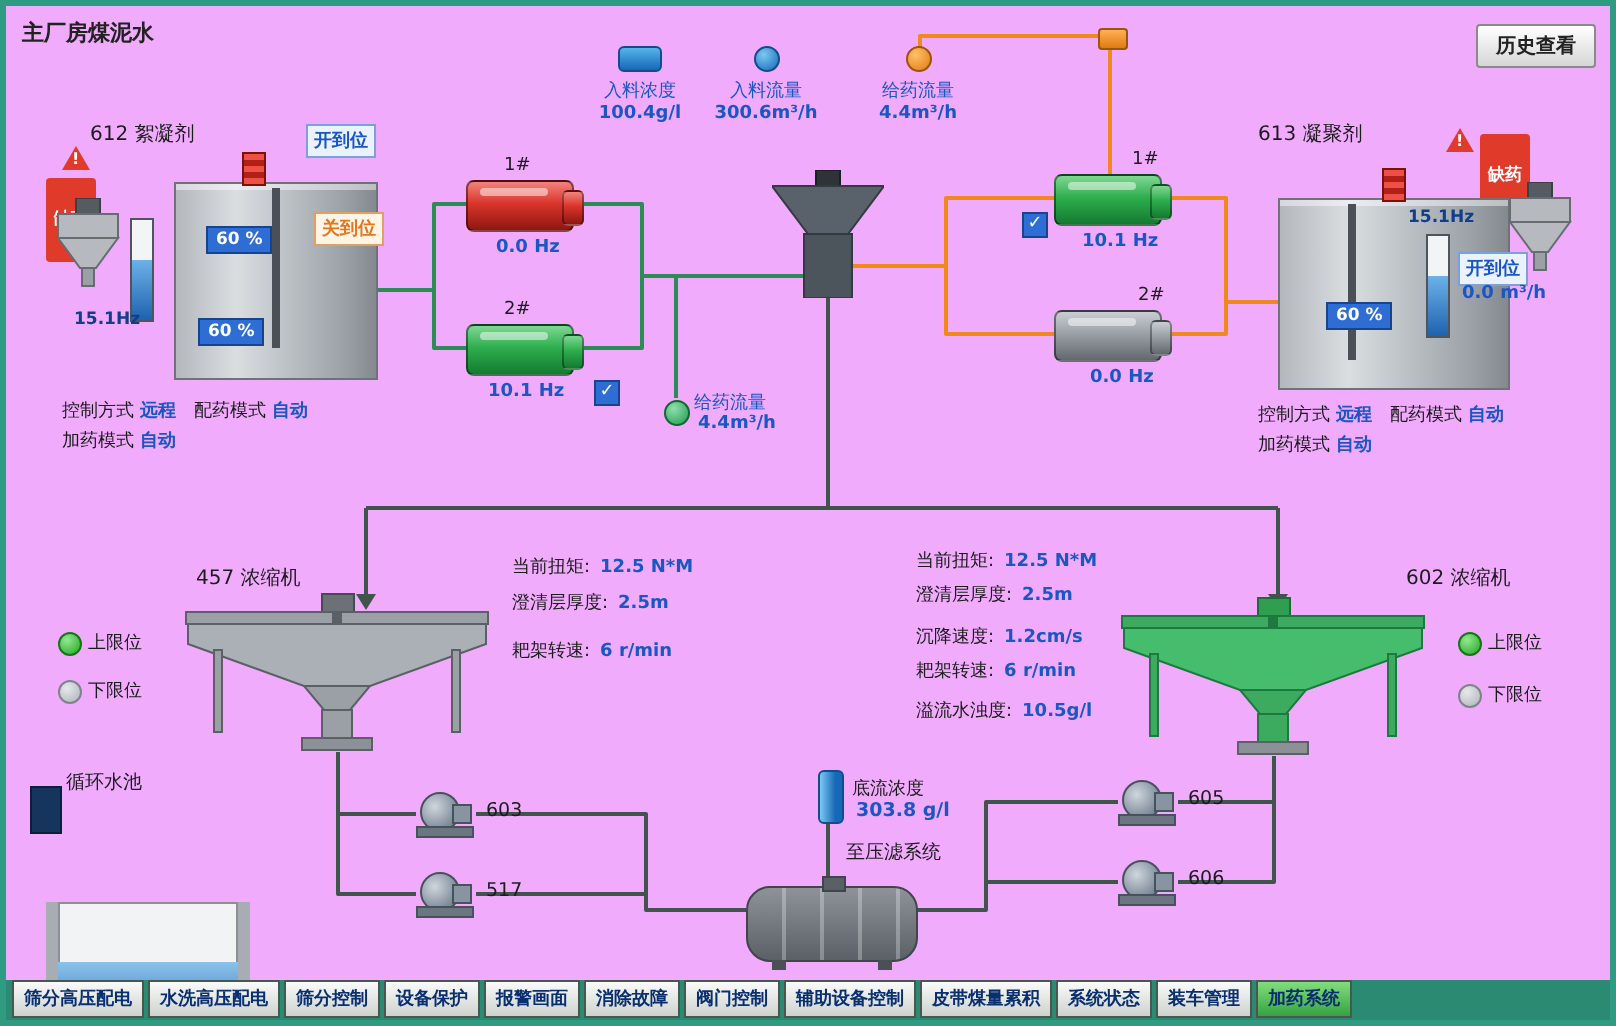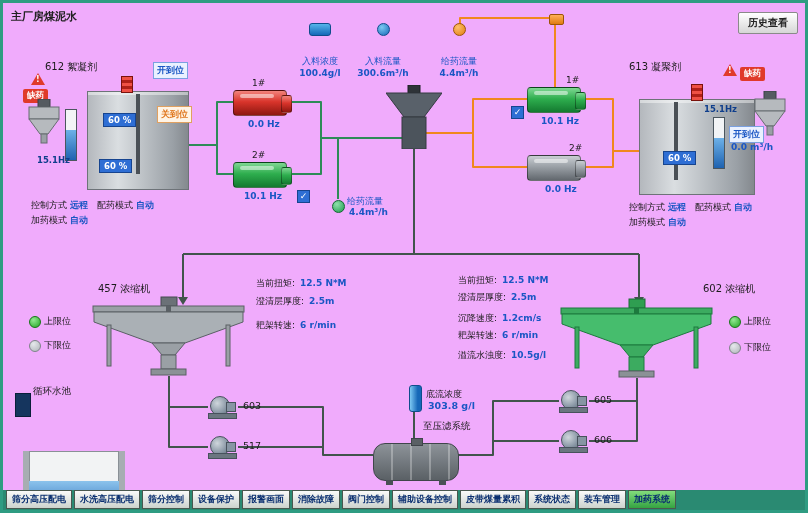--- a/index.html
+++ b/index.html
@@ -17,28 +17,28 @@
     background:linear-gradient(180deg,#ffffff,#d6d6d6); border:1px solid #8a8a8a;
     border-radius:2px; font-family:inherit;
   }
 
   .ind { width:64px; text-align:center; }
   .ind .ic-rect { width:20px; height:11px; margin:0 auto; border-radius:3px;
     background:linear-gradient(180deg,#56b4ea,#1668b8); border:1px solid #0f4d8c; }
   .ind .ic-circ { width:11px; height:11px; margin:0 auto; border-radius:50%;
     background:radial-gradient(circle at 35% 30%, #7cc8f2, #1668b8); border:1px solid #0f4d8c; }
   .ind .ic-circ.orange { background:radial-gradient(circle at 35% 30%, #ffc069, #e07b12); border-color:#9c5406; }
-  .ind .lab { margin-top:19px; font-size:9px; color:#1a56c4; }
+  .ind .lab { margin-top:3px; font-size:9px; color:#1a56c4; }
   .ind .val { font-size:9px; font-weight:bold; color:#1a56c4; }
 
   .sec-title { font-size:10px; color:#1b1b1b; }
   .warn { width:0; height:0; border-left:7px solid transparent; border-right:7px solid transparent;
     border-bottom:12px solid #e03a2a; }
   .warn::after { content:"!"; position:absolute; left:-2px; top:2px; color:#fff; font-size:8px; font-weight:bold; }
-  .alarm-label { background:#e03a2a; color:#fff; font-size:8.5px; font-weight:bold; padding:1px 4px; border-radius:2px; }
+  .alarm-label { background:#e03a2a; color:#fff; font-size:8.5px; font-weight:bold; padding:15px 4px; border-radius:2px; }
 
   .tank { background:linear-gradient(90deg,#b4b8bd,#dadee1 30%,#9aa0a6 85%,#84898e);
     border:1px solid #6d7378; box-shadow:inset 0 3px 0 rgba(255,255,255,.45); }
   .shaft { width:4px; background:#4a5056; }
   .badge-blue { background:#2e6ed4; color:#fff; font-size:8.5px; font-weight:bold; padding:1px 4px;
     border:1px solid #16448f; }
   .gauge { width:10px; background:#f2f4f6; border:1px solid #4b565e; }
   .gauge .fill { position:absolute; left:0; right:0; bottom:0; background:linear-gradient(180deg,#6db1e8,#1e62b0); }
   .red-valve { width:10px; height:15px; border:1px solid #7a120c;
     background:repeating-linear-gradient(180deg,#ef5045 0 3px,#b02018 3px 6px); }

